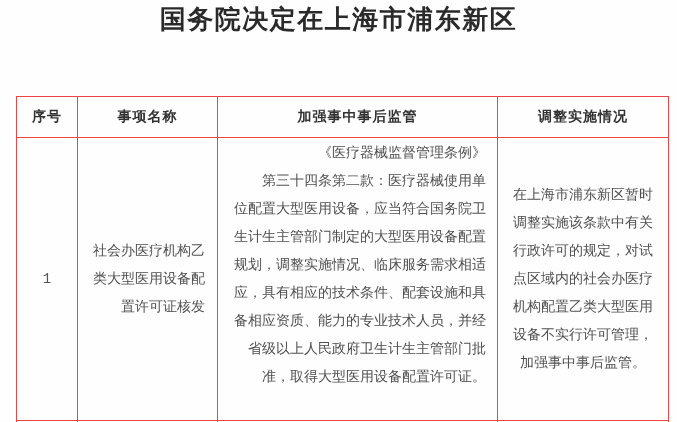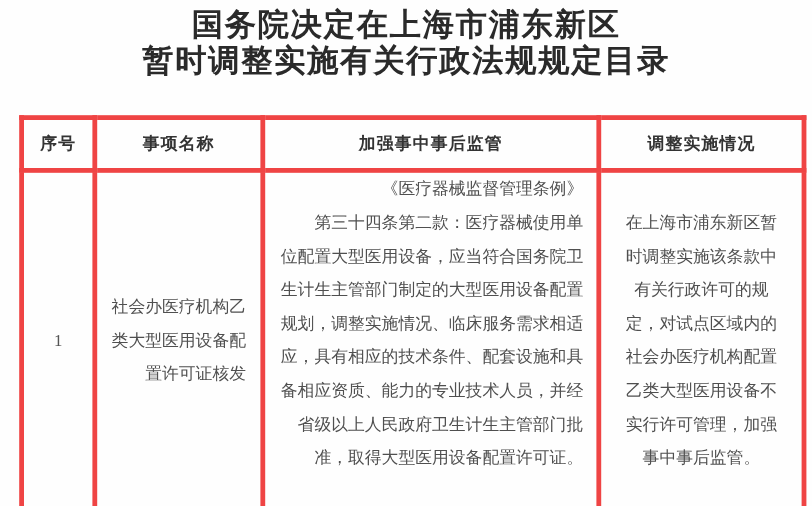--- a/index.html
+++ b/index.html
@@ -2,21 +2,21 @@
 <html><head>
 <meta charset="utf-8">
 <style>
   html, body { margin: 0; padding: 0; background: #ffffff; }
   .page {
     position: relative;
     width: 677px;
     height: 422px;
     background: #fefefe;
     overflow: hidden;
-    font-family: Liberation Serif, serif;
+    font-family: Liberation Mono, monospace;
   }
   .doc-title {
     position: absolute;
     top: 6px;
     left: 0;
     width: 100%;
     text-align: center;
     font-weight: bold;
     font-size: 26px;
     line-height: 30px;
@@ -26,21 +26,21 @@
   table.catalog {
     position: absolute;
     left: 16px;
     top: 96px;
     width: 652px;
     border-collapse: collapse;
     table-layout: fixed;
     color: #4f4f4f;
   }
   .catalog th, .catalog td {
-    border: 4px solid #ef4444;
+    border: 1px solid #ef4444;
     font-size: 14px;
     overflow: hidden;
   }
   .catalog th {
     height: 40px;
     font-weight: bold;
     color: #333333;
     text-align: center;
     letter-spacing: 1px;
     padding: 0;
@@ -58,21 +58,20 @@
   td.cell-adjustment { padding: 0 14px; text-align: center; }
   tr.row-partial td { height: 40px; }
 </style>
 </head>
 <body>
 
 <div class="page">
 
   <div class="doc-title">
     <div>国务院决定在上海市浦东新区</div>
-    <div>暂时调整实施有关行政法规规定目录</div>
   </div>
 
   <table class="catalog">
     <colgroup>
       <col style="width:61px">
       <col style="width:140px">
       <col style="width:280px">
       <col style="width:171px">
     </colgroup>
     <thead>

